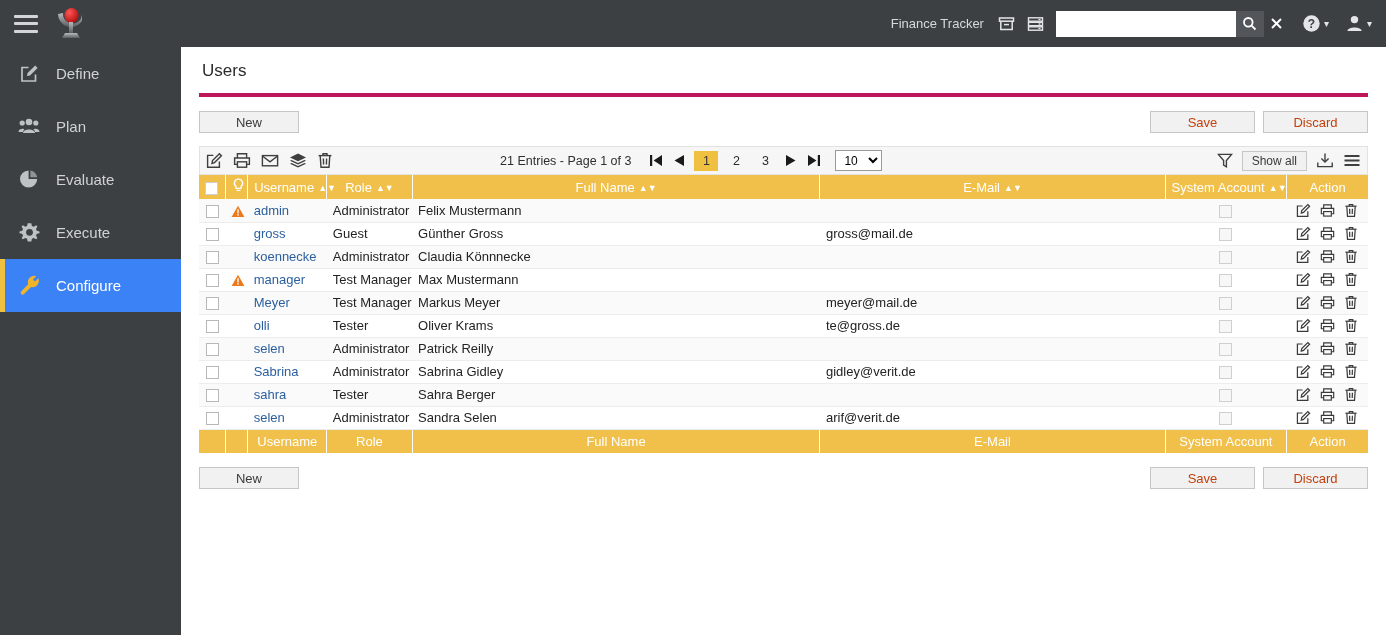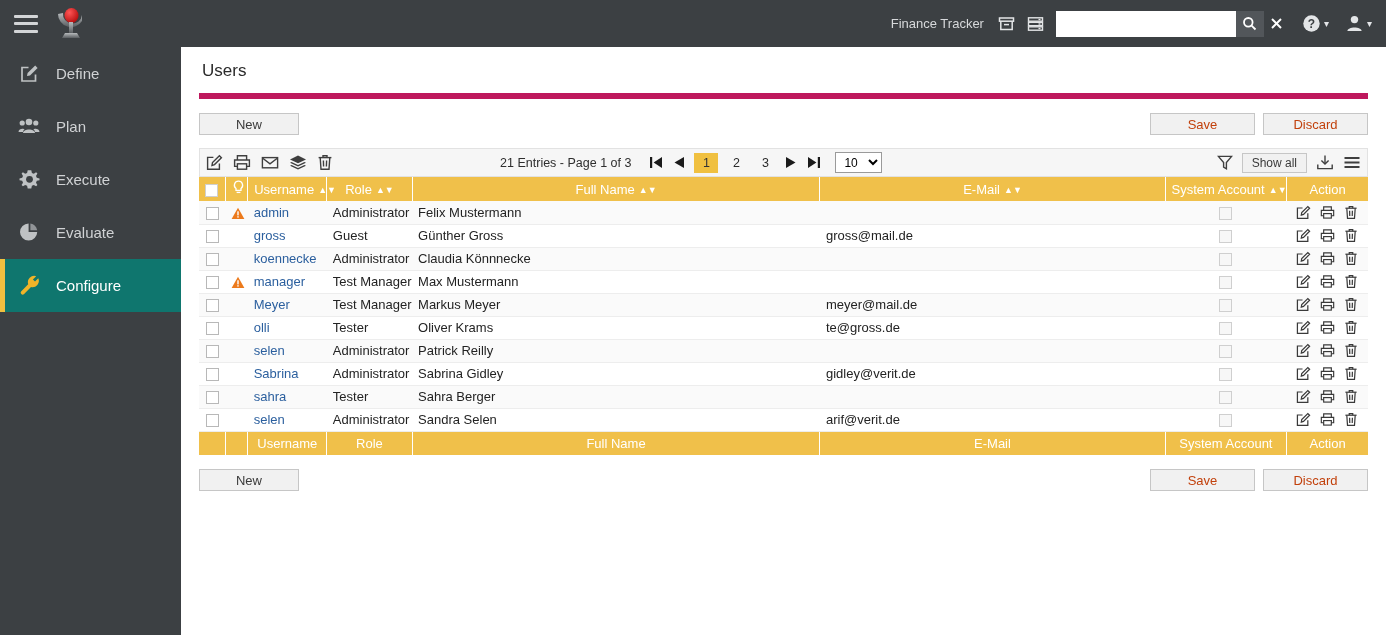--- a/index.html
+++ b/index.html
@@ -62,38 +62,38 @@
     position: absolute; top: 47px; left: 0;
     width: 210px; height: 588px;
     background: #3c4043;
   }
   .nav-item {
     position: relative;
     height: 53px; display: flex; align-items: center;
     padding-left: 18px; gap: 16px;
     color: #d0d2d4; font-size: 15px; cursor: pointer;
   }
-  .nav-item.active { background: #0f766e; color: #ffffff; }
+  .nav-item.active { background: #3b82f6; color: #ffffff; }
   .nav-item.active::before {
     content: ""; position: absolute; left: 0; top: 0;
     width: 5px; height: 100%; background: #f0c040;
   }
   .nav-ico { width: 22px; height: 22px; display: flex; align-items: center; justify-content: center; color: #bfc2c4; }
   .nav-item.active .nav-ico { color: #f0b429; }
 
   
   .main {
     position: absolute; top: 47px; left: 181px;
     width: 1205px; height: 588px;
     background: #ffffff;
     padding: 0 18px;
   }
   .page-title {
     font-size: 17px; color: #2b2b2b; padding: 14px 0 12px 3px;
-    border-bottom: 6px solid #be185d;
+    border-bottom: 4px solid #be185d;
   }
   .btn-row { display: flex; align-items: center; padding: 14px 0 13px 0; }
   .btn {
     height: 22px; min-width: 100px; padding: 0 2px;
     background: #f1f1f1; border: 1px solid #c6c6c6;
     font-size: 13px; color: #3a3a3a; cursor: pointer;
     font-family: "Liberation Sans", sans-serif;
     display: flex; align-items: center; justify-content: center;
   }
   .btn.disabled { color: #c2410c; cursor: default; }
@@ -278,35 +278,35 @@
         <path d="M0.5 16 C0.5 12.6 5.6 12.1 6.6 13.6 C5.4 14.4 5 15.2 5 16 Z"></path>
         <path d="M21.5 16 C21.5 12.6 16.4 12.1 15.4 13.6 C16.6 14.4 17 15.2 17 16 Z"></path>
       </svg>
     </span>
     <span>Plan</span>
   </div>
 
   <div class="nav-item">
     <span class="nav-ico">
       <svg width="21" height="21" viewBox="0 0 21 21" fill="currentColor">
+        <path d="M9.6 10 L9.6 1.4 A8.6 8.6 0 1 0 18.2 10 Z"></path>
+        <path d="M11.4 8.2 L11.4 1.4 A8.6 8.6 0 0 1 18.2 8.2 Z" opacity="0.65"></path>
+      </svg>
+    </span>
+    <span>Evaluate</span>
+  </div>
+
+  <div class="nav-item">
+    <span class="nav-ico">
+      <svg width="21" height="21" viewBox="0 0 21 21" fill="currentColor">
         <path d="M10.5 1.2 L12.3 1.2 L12.9 3.9 L14.8 4.7 L17.1 3.3 L18.4 4.6 L17 6.9 L17.8 8.8 L20.5 9.4 L20.5 11.2 L17.8 11.8 L17 13.7 L18.4 16 L17.1 17.3 L14.8 15.9 L12.9 16.7 L12.3 19.4 L10.5 19.4 L8.7 19.4 L8.1 16.7 L6.2 15.9 L3.9 17.3 L2.6 16 L4 13.7 L3.2 11.8 L0.5 11.2 L0.5 9.4 L3.2 8.8 L4 6.9 L2.6 4.6 L3.9 3.3 L6.2 4.7 L8.1 3.9 L8.7 1.2 Z"></path>
         <circle cx="10.5" cy="10.3" r="3.4" fill="#3c4043"></circle>
       </svg>
     </span>
     <span>Execute</span>
-  </div>
-
-  <div class="nav-item">
-    <span class="nav-ico">
-      <svg width="21" height="21" viewBox="0 0 21 21" fill="currentColor">
-        <path d="M9.6 10 L9.6 1.4 A8.6 8.6 0 1 0 18.2 10 Z"></path>
-        <path d="M11.4 8.2 L11.4 1.4 A8.6 8.6 0 0 1 18.2 8.2 Z" opacity="0.65"></path>
-      </svg>
-    </span>
-    <span>Evaluate</span>
   </div>
 
   <div class="nav-item active">
     <span class="nav-ico">
       <svg width="21" height="21" viewBox="0 0 21 21" fill="currentColor">
         <path d="M19.3 3.3 L16 6.6 L13.9 4.5 L17.2 1.2 A6.4 6.4 0 0 0 9.2 9.3 L2.1 16.4 A2 2 0 0 0 4.9 19.2 L12 12.1 A6.4 6.4 0 0 0 19.3 3.3 Z"></path>
       </svg>
     </span>
     <span>Configure</span>
   </div>

